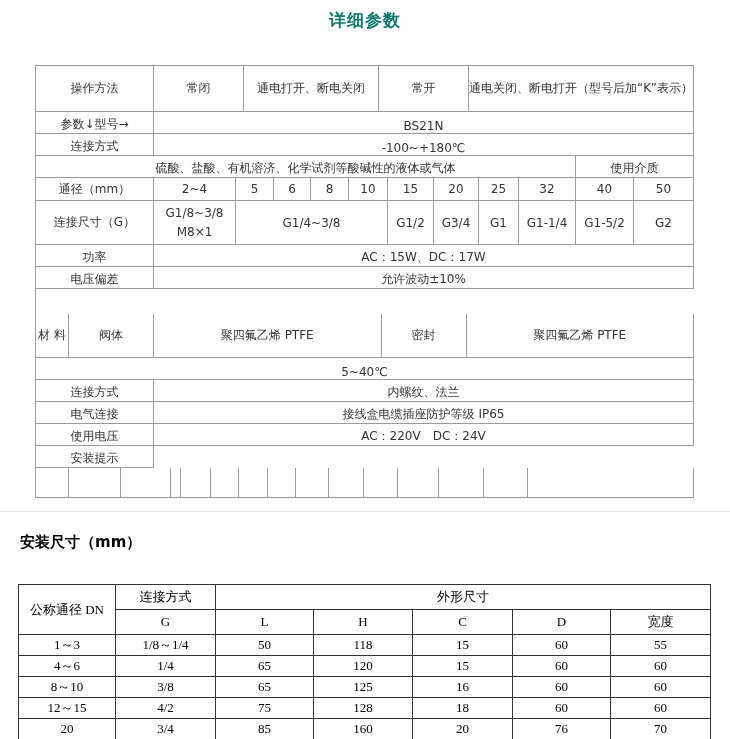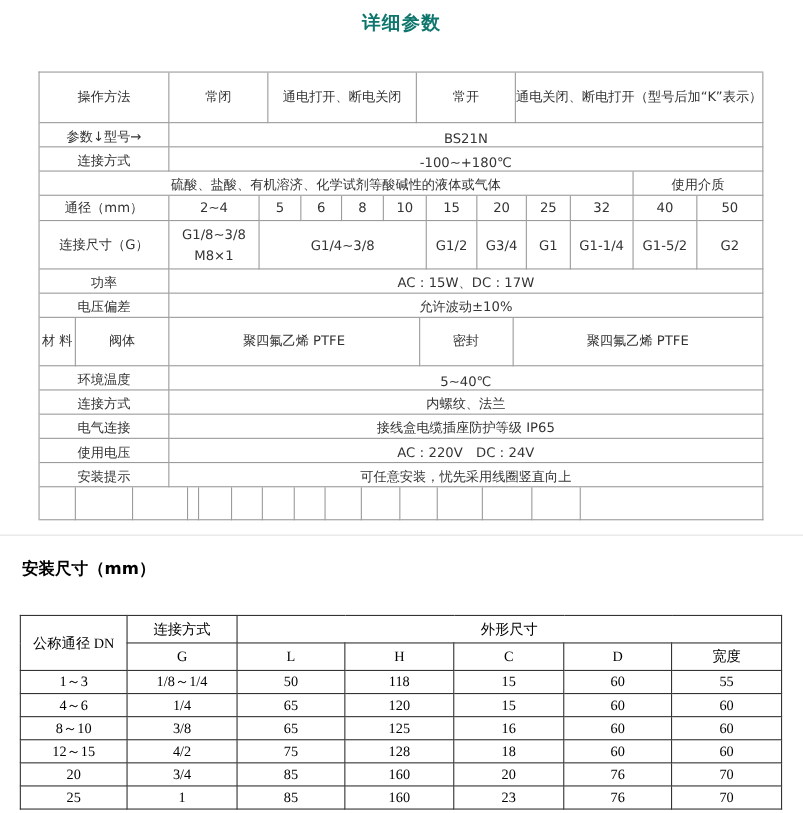--- a/index.html
+++ b/index.html
@@ -112,57 +112,55 @@
   <div class="r h22">
     <div class="c w118">功率</div>
     <div class="c f1">AC：15W、DC：17W</div>
   </div>
 
   <div class="r h22">
     <div class="c w118">电压偏差</div>
     <div class="c f1">允许波动±10%</div>
   </div>
 
-  <div class="r" style="height:44px;">
+  <div class="r" style="height:44px;margin-top:25px;">
     <div class="c w33" style="height:44px;">材 料</div>
     <div class="stack">
       <div class="r">
         <div class="c w85">阀体</div>
         <div class="c f1">聚四氟乙烯 PTFE</div>
       </div>
       <div class="r">
         <div class="c w85">密封</div>
         <div class="c f1">聚四氟乙烯 PTFE</div>
       </div>
     </div>
   </div>
 
   <div class="r h22">
-    <div class="c w118">环境温度</div>
     <div class="c f1">5~40℃</div>
   </div>
 
   <div class="r h22">
     <div class="c w118">连接方式</div>
     <div class="c f1">内螺纹、法兰</div>
   </div>
 
   <div class="r h22">
     <div class="c w118">电气连接</div>
     <div class="c f1">接线盒电缆插座防护等级 IP65</div>
   </div>
 
   <div class="r h22">
     <div class="c w118">使用电压</div>
     <div class="c f1">AC：220V　DC：24V</div>
   </div>
 
   <div class="r h22">
     <div class="c w118">安装提示</div>
-    <div class="c f1">可任意安装，忧先采用线圈竖直向上</div>
   </div>
 
   <div class="r h30">
     <div class="c" style="width:33px"></div>
     <div class="c" style="width:52px"></div>
     <div class="c" style="width:50px"></div>
     <div class="c" style="width:10px"></div>
     <div class="c" style="width:30px"></div>
     <div class="c" style="width:28px"></div>
     <div class="c" style="width:29px"></div>

